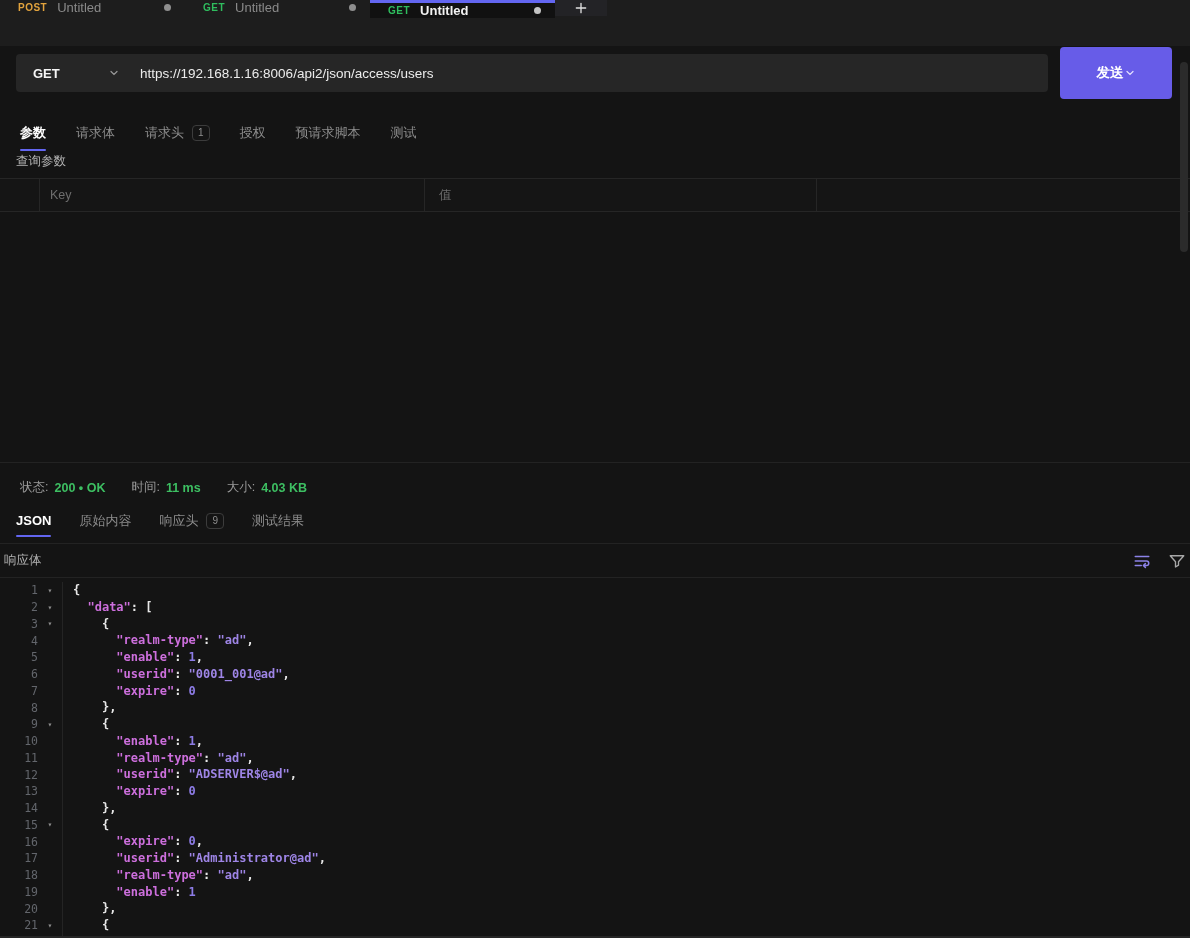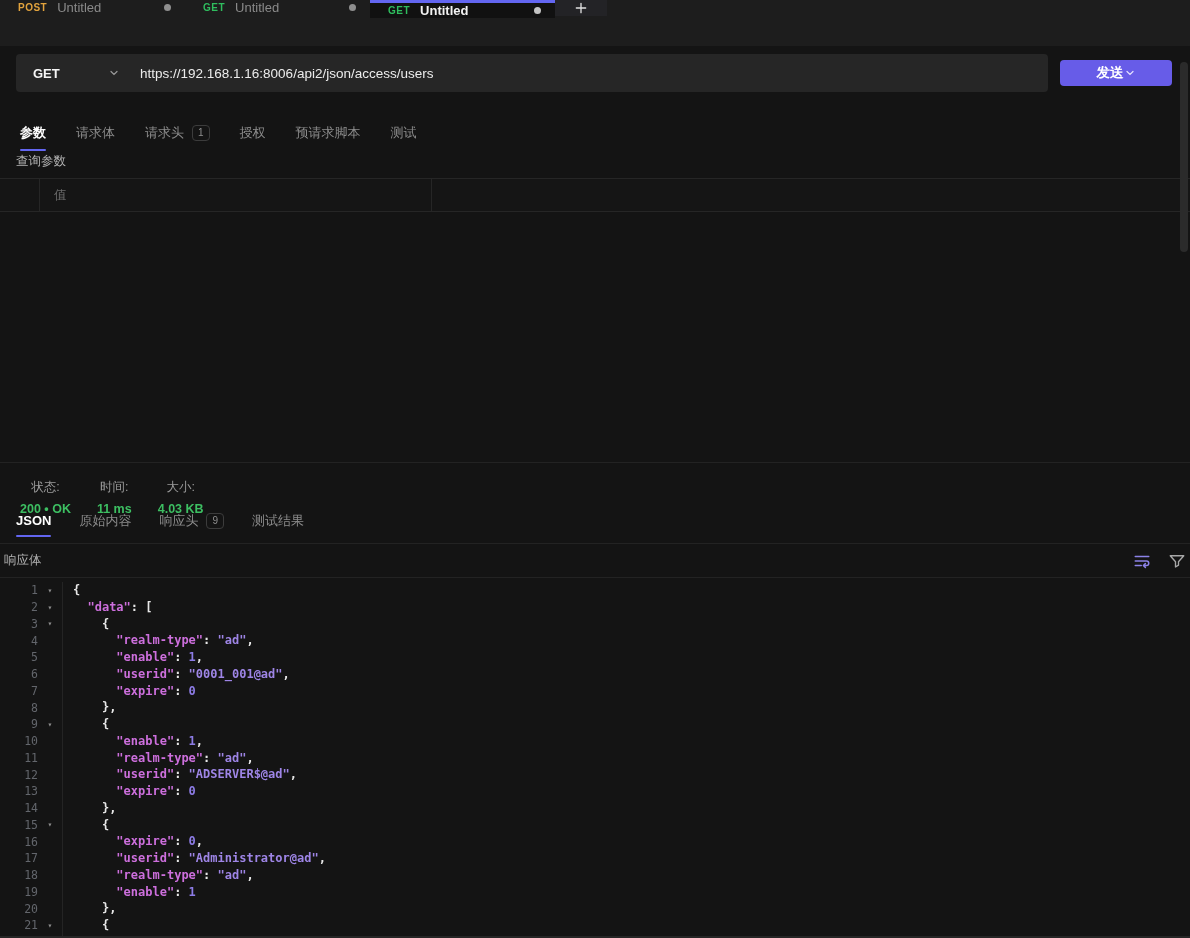--- a/index.html
+++ b/index.html
@@ -28,21 +28,21 @@
   .env{ margin-left:auto; display:flex; align-items:center; gap:9px; color:#b5b5b5; font-size:13px; padding-right:46px; cursor:pointer;}
   .env svg{ width:17px; height:17px; stroke:#b5b5b5; }
 
   
   .request-bar{ position:absolute; top:46px; left:0; right:0; height:54px; display:flex; align-items:center; padding:0 18px 0 16px; }
   .url-group{ flex:1; height:38px; background:#262626; border-radius:4px; display:flex; align-items:center; }
   .method-select{ width:124px; flex:none; display:flex; align-items:center; padding:0 20px 0 17px; justify-content:space-between; cursor:pointer;}
   .method-select .mtext{ font-size:13px; font-weight:700; color:#f5f5f5;}
   .chev{ width:12px; height:12px; stroke:#9a9a9a; }
   .url-text{ font-size:13.5px; color:#ececec; white-space:nowrap; }
-  .send-btn{ width:112px; height:26px; margin-left:12px; background:var(--send-bg); border:none; border-radius:4px; display:flex; align-items:center; justify-content:center; cursor:pointer;}
+  .send-btn{ width:112px; height:52px; margin-left:12px; background:var(--send-bg); border:none; border-radius:4px; display:flex; align-items:center; justify-content:center; cursor:pointer;}
   .send-btn .stext{ color:#fff; font-size:13.5px; font-weight:700; }
   .send-btn .chev{ stroke:#e4e1ff; }
 
   
   .tabs-row{ display:flex; align-items:center; gap:30px; font-size:13px; }
   .req-tabs{ position:absolute; top:110px; left:0; right:0; height:34px; padding-left:20px; }
   .tabitem{ color:#8c8c8c; position:relative; cursor:pointer; display:flex; align-items:center; white-space:nowrap;margin-top:11px;}
   .tabitem.active{ color:#ffffff; font-weight:700; }
   .tabitem.active::after{ content:""; position:absolute; left:0; right:0; bottom:-9px; height:2px; background:var(--accent); border-radius:1px;}
   .badge{ margin-left:8px; border:1px solid #3c3c3c; border-radius:4px; font-size:10px; color:#8f8f8f; padding:1px 5px; line-height:12px;}
@@ -52,21 +52,21 @@
   
   .qp-table{ position:absolute; top:178px; left:0; right:0; height:34px; border-top:1px solid #262626; border-bottom:1px solid #262626; display:flex; background:#151515;}
   .qp-table .cell{ border-right:1px solid #262626; display:flex; align-items:center; }
   .c0{ width:40px; } .c1{ width:385px; padding-left:10px; } .c2{ width:392px; padding-left:14px; } .c3{ flex:1; border-right:none !important; padding-left:20px; }
   .ph{ color:#6d6d6d; font-size:12.5px; }
 
   .divider{ position:absolute; left:0; right:0; height:1px; background:#232323; }
 
   
   .status-bar{ position:absolute; top:479px; left:20px; display:flex; gap:26px; font-size:12.5px; align-items:center;}
-  .stat{ display:flex; gap:6px; align-items:center;flex-direction:column;}
+  .stat{ display:flex; gap:6px; align-items:center;}
   .stat .lbl{ color:#9b9b9b; }
   .stat .val{ color:#3dbf62; font-weight:700; }
 
   
   .res-tabs{ position:absolute; top:500px; left:0; right:0; height:30px; padding-left:16px; gap:28px;}
 
   .body-row{ position:absolute; top:544px; left:0; right:0; height:33px; display:flex; align-items:center; padding:0 4px;}
   .body-label{ font-size:12.5px; color:#b3b3b3; }
   .body-icons{ margin-left:auto; display:flex; gap:17px; align-items:center;}
   .body-icons svg{ width:18px; height:18px; cursor:pointer;}
@@ -139,20 +139,23 @@
     </span>
   <span class="tabitem">授权</span>
   <span class="tabitem">预请求脚本</span>
   <span class="tabitem">测试</span>
 </nav>
 
 <div class="qp-title">查询参数</div>
 
 <div class="qp-table">
   <div class="cell c0"></div>
+  <div class="cell c1">
+      <span class="ph">Key</span>
+    </div>
   <div class="cell c2">
       <span class="ph">值</span>
     </div>
 </div>
 
 <div class="divider" style="top:462px"></div>
 
 <div class="status-bar">
   <span class="stat">
     <span class="lbl">状态:</span>

